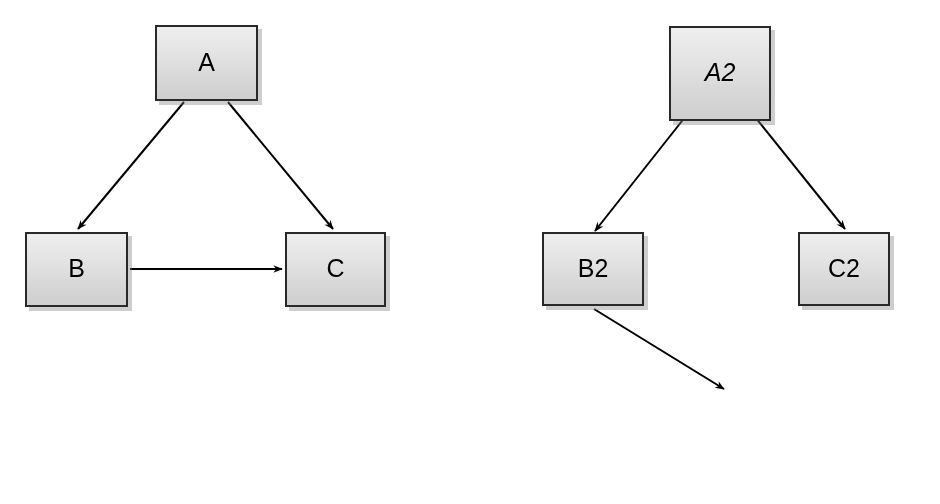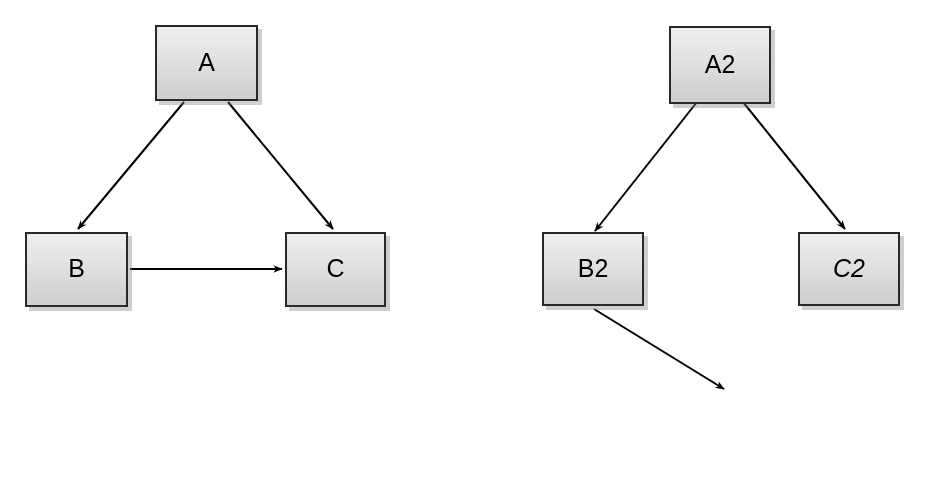--- a/index.html
+++ b/index.html
@@ -72,23 +72,23 @@
   <div class="node" id="node-A" style="left: 155px; top: 25px; width: 103px; height: 76px;">
     <span class="node-label">A</span>
   </div>
   <div class="node" id="node-B" style="left: 25px; top: 232px; width: 103px; height: 75px;">
     <span class="node-label">B</span>
   </div>
   <div class="node" id="node-C" style="left: 285px; top: 232px; width: 101px; height: 75px;">
     <span class="node-label">C</span>
   </div>
 
-  <div class="node" id="node-A2" style="left: 669px; top: 26px; width: 102px; height: 78px;">
+  <div class="node" id="node-A2" style="left: 669px; top: 26px; width: 102px; height: 95px; font-style: italic;">
     <span class="node-label">A2</span>
   </div>
   <div class="node" id="node-B2" style="left: 542px; top: 232px; width: 102px; height: 74px;">
     <span class="node-label">B2</span>
   </div>
-  <div class="node" id="node-C2" style="left: 798px; top: 232px; width: 102px; height: 74px; font-style: italic;">
+  <div class="node" id="node-C2" style="left: 798px; top: 232px; width: 92px; height: 74px;">
     <span class="node-label">C2</span>
   </div>
 
 </div>
 
 </body></html>

